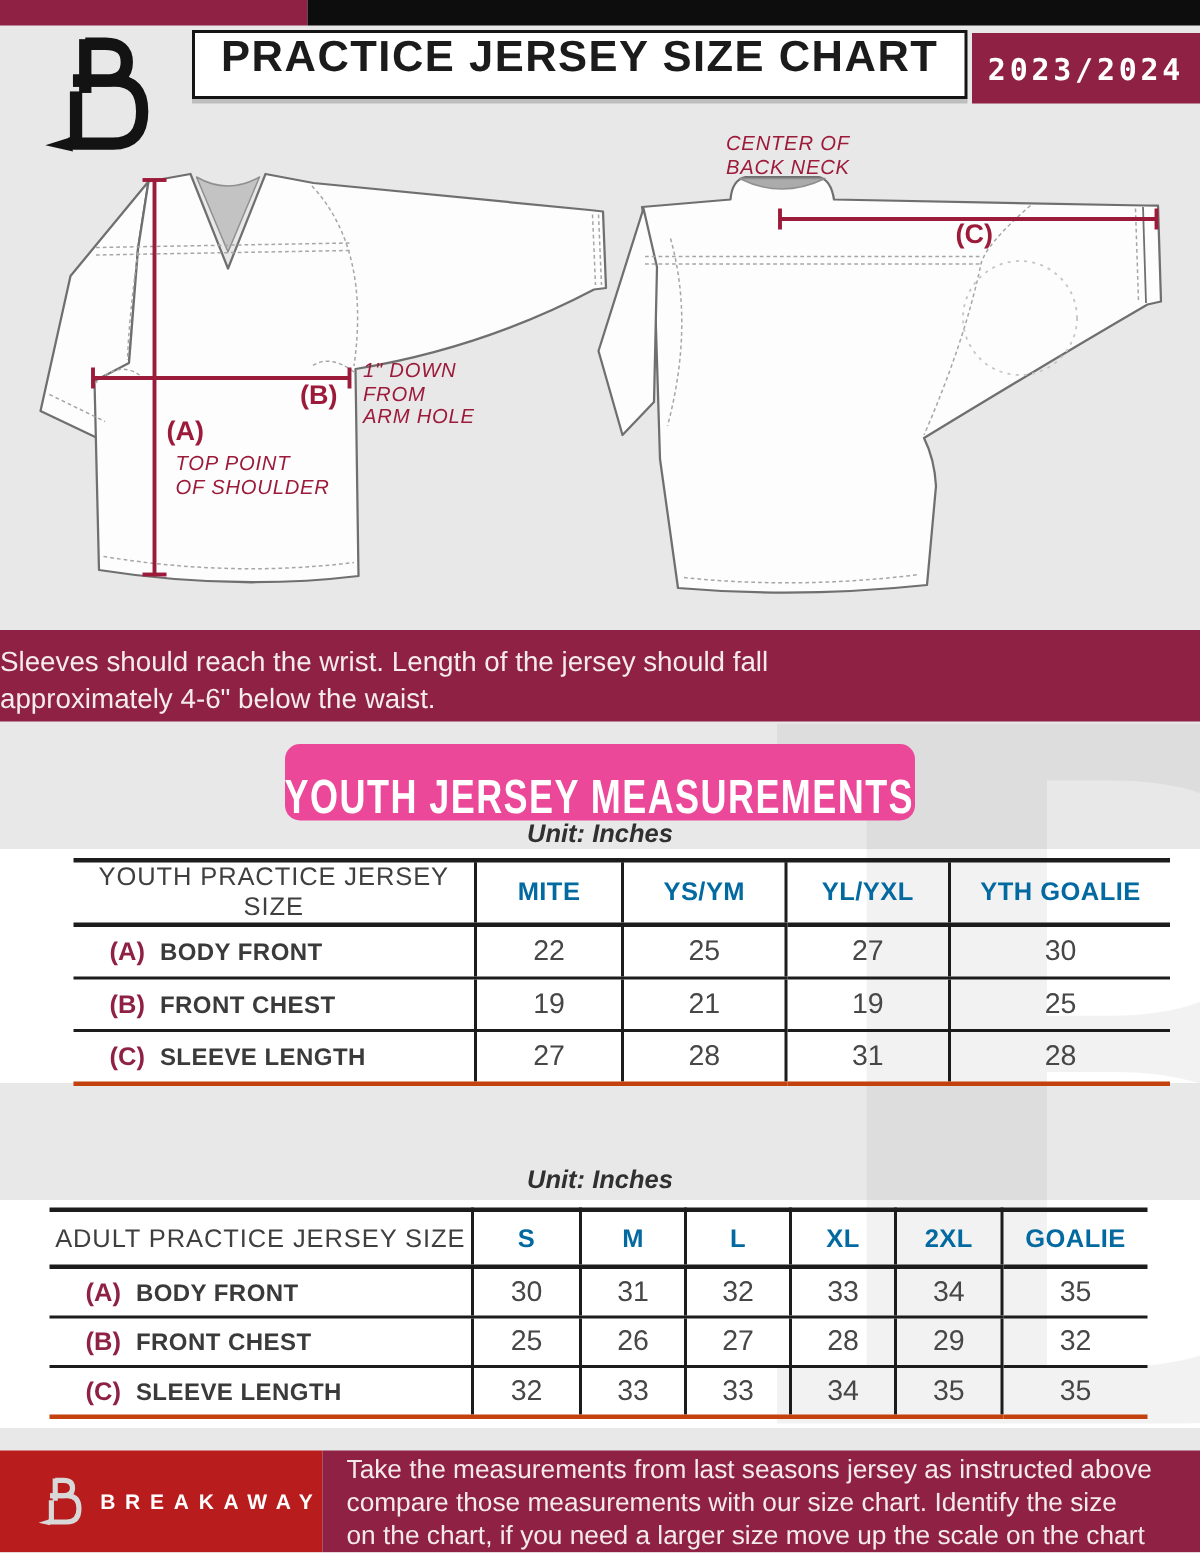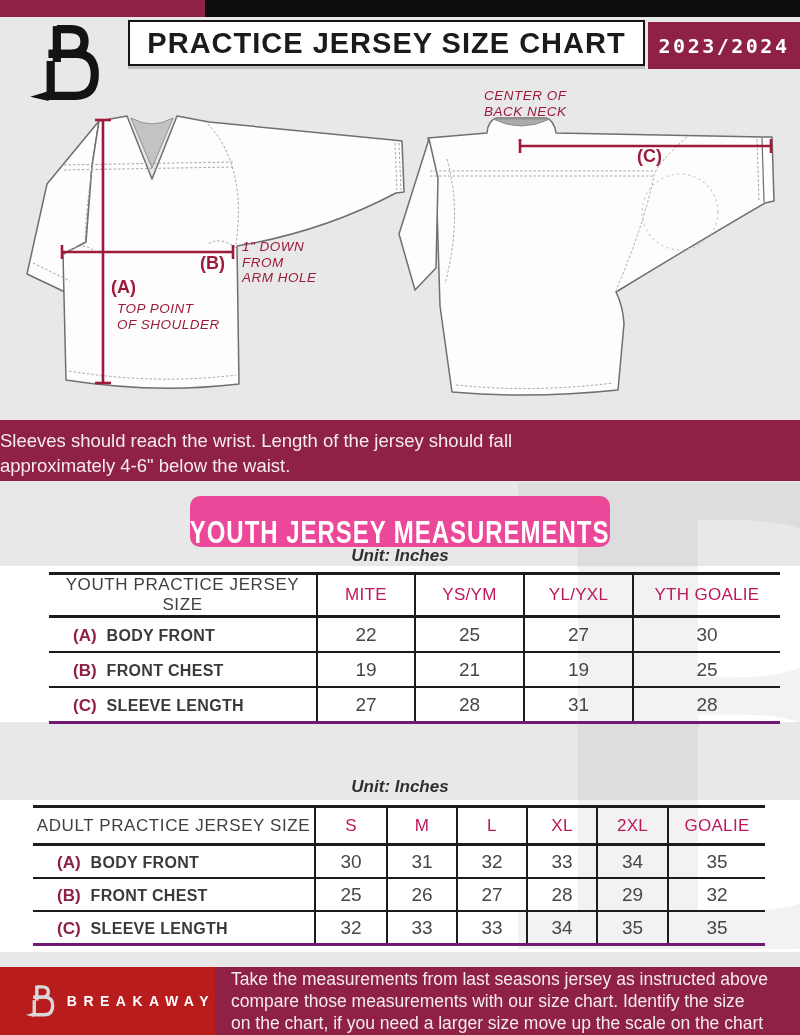--- a/index.html
+++ b/index.html
@@ -4,21 +4,21 @@
 <style>
   html,body{margin:0;padding:0;}
   .page{position:relative;width:800px;height:1035px;background:var(--background,#E8E8E9);
         overflow:hidden;font-family:"Liberation Sans",sans-serif;}
   
   .strip-maroon{position:absolute;left:0;top:0;width:205px;height:17px;background:var(--maroon,#8E2144);}
   .strip-black{position:absolute;left:205px;top:0;width:595px;height:17px;background:var(--black,#0D0D0D);}
   
   .brand-logo-top{position:absolute;left:24px;top:22px;width:78px;height:82px;}
   .title-box{position:absolute;left:128px;top:20px;width:517px;height:46px;background:#ffffff;
-             border:2px solid #141414;box-sizing:border-box;display:flex;align-items:center;justify-content:center;
+             border:2px solid #141414;box-sizing:border-box;display:flex;justify-content:center;
              box-shadow:0 3px 0 rgba(0,0,0,0.18);}
   .title-box span{font-size:29px;font-weight:700;letter-spacing:1px;color:#1b1b1b;white-space:nowrap;}
   .year-box{position:absolute;left:648px;top:22px;width:152px;height:47px;background:var(--maroon,#8E2144);
             display:flex;align-items:center;justify-content:center;color:#fff;
             font-family:"DejaVu Sans Mono",monospace;font-weight:700;font-size:20px;letter-spacing:2.5px;}
   
   .diagram-svg{position:absolute;left:0;top:16px;z-index:1;}
   .anno{position:absolute;font-style:italic;color:var(--accent,#9D1B3A);font-size:13.5px;line-height:15.5px;
         letter-spacing:0.5px;white-space:pre-line;z-index:2;font-weight:400;}
   .anno-key{position:absolute;font-weight:700;color:var(--accent,#9D1B3A);font-size:18px;z-index:2;}
@@ -42,23 +42,23 @@
         font-size:17px;color:#303030;z-index:2;}
   .unit-youth{top:546px;}
   .unit-adult{top:777px;}
   
   table.tbl{position:absolute;border-collapse:collapse;table-layout:fixed;z-index:2;}
   .tbl-youth{left:49px;top:572px;width:731px;}
   .tbl-adult{left:33px;top:805px;width:732px;}
   table.tbl{border-top:3px solid #1c1c1c;}
   .tbl tr.head th{border-bottom:3px solid #1c1c1c;}
   .tbl tr.datarow td{border-bottom:2px solid #1c1c1c;}
-  .tbl tr.datarow:last-child td{border-bottom:3px solid #701a75;}
+  .tbl tr.datarow:last-child td{border-bottom:3px solid #c2410c;}
   .tbl th + th, .tbl td + td{border-left:2px solid #1c1c1c;}
-  .tbl th{height:37px;padding:0;font-size:17px;font-weight:400;color:#be185d;letter-spacing:0.3px;text-align:center;}
+  .tbl th{height:37px;padding:0;font-size:17px;font-weight:700;color:#0369a1;letter-spacing:0.3px;text-align:center;}
   .tbl-adult th{height:35px;}
   .tbl th.lblh{font-weight:400;color:#3f3f3f;letter-spacing:0.6px;}
   .tbl td{height:33px;padding:0;text-align:center;font-size:19px;color:#474747;}
   .tbl-adult td{height:31px;}
   .tbl td.rowlabel{text-align:left;padding-left:24px;}
   .rowlabel .key{color:var(--maroon,#8E2144);font-weight:700;font-size:17px;margin-right:10px;}
   .rowlabel .lbl{font-size:16px;font-weight:700;color:#3a3a3a;letter-spacing:0.3px;}
   
   .footer-black{position:absolute;left:0;top:967px;width:215px;height:68px;background:#b91c1c;
                 display:flex;align-items:center;box-sizing:border-box;padding-left:24px;gap:12px;z-index:2;}

